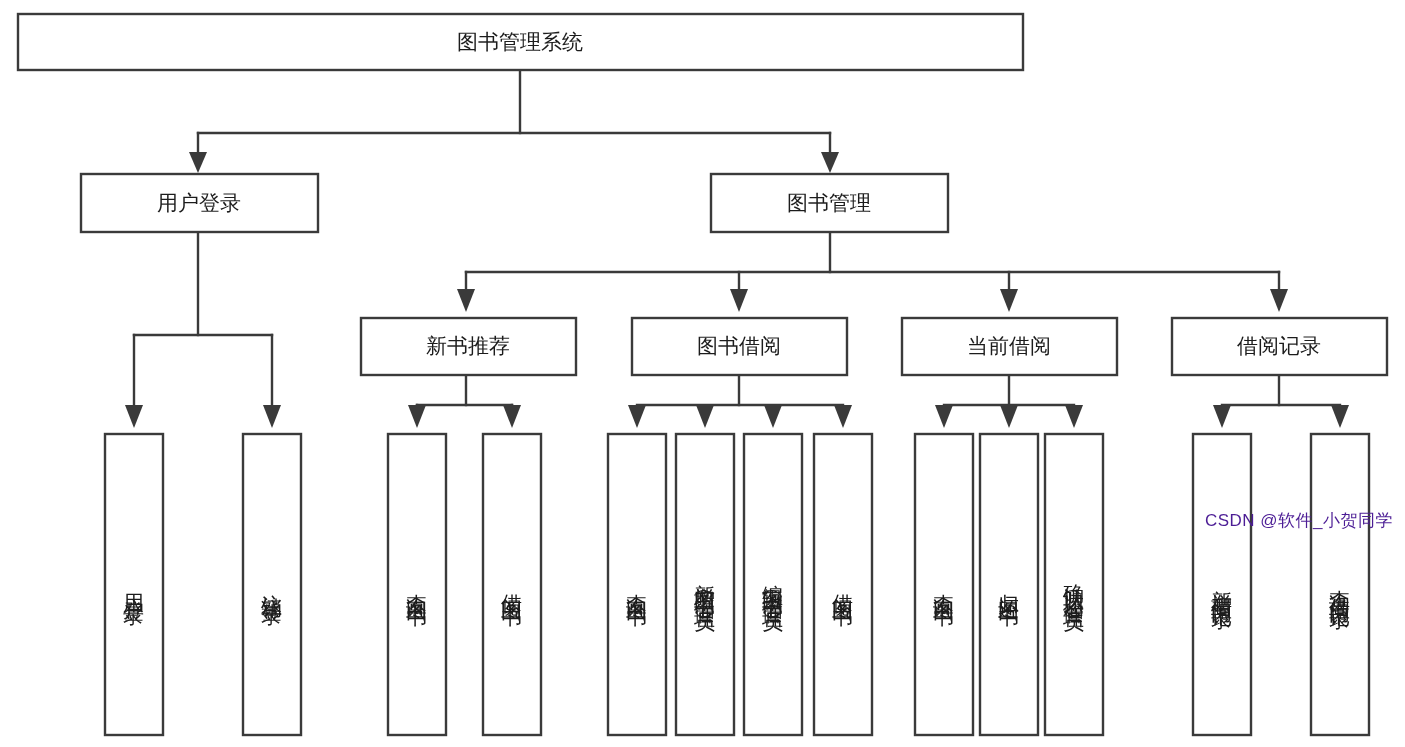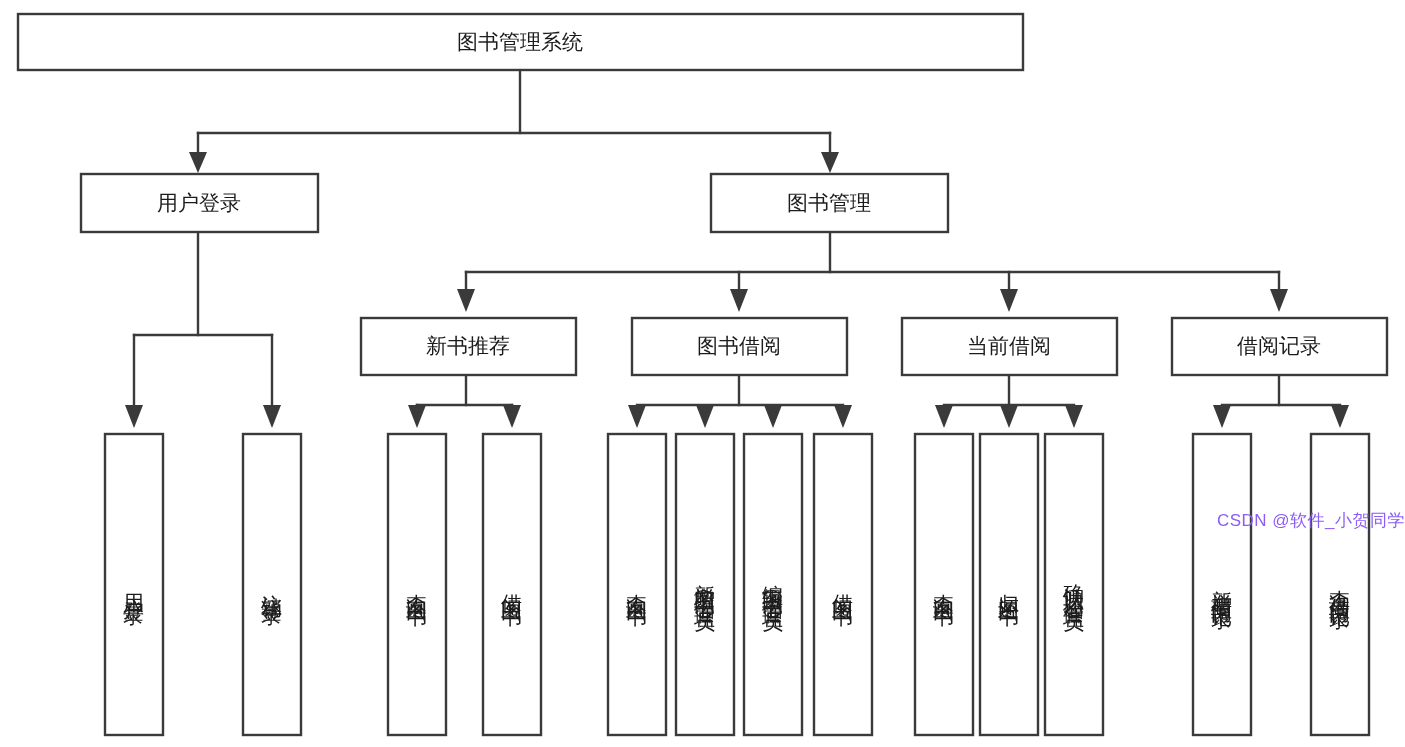--- a/index.html
+++ b/index.html
@@ -64,25 +64,25 @@
     font-family: "Liberation Sans", "DejaVu Sans", sans-serif;
     font-size: 21px;
     line-height: 1;
     letter-spacing: 4px;
     color: #1c1c1c;
     white-space: nowrap;
     text-align: center;
   }
   .watermark {
     position: absolute;
-    right: 0;
+    right: 12px;
     bottom: 4px;
     font-family: "Liberation Sans", "DejaVu Sans", sans-serif;
     font-size: 17px;
-    color: #8b5cf6;
+    color: #4c1d95;
     letter-spacing: 0.5px;
     white-space: nowrap;
   }
 </style>
 </head>
 <body>
 
 <div id="diagram-root">
 
   <svg class="diagram-canvas" viewBox="0 0 1405 747">

